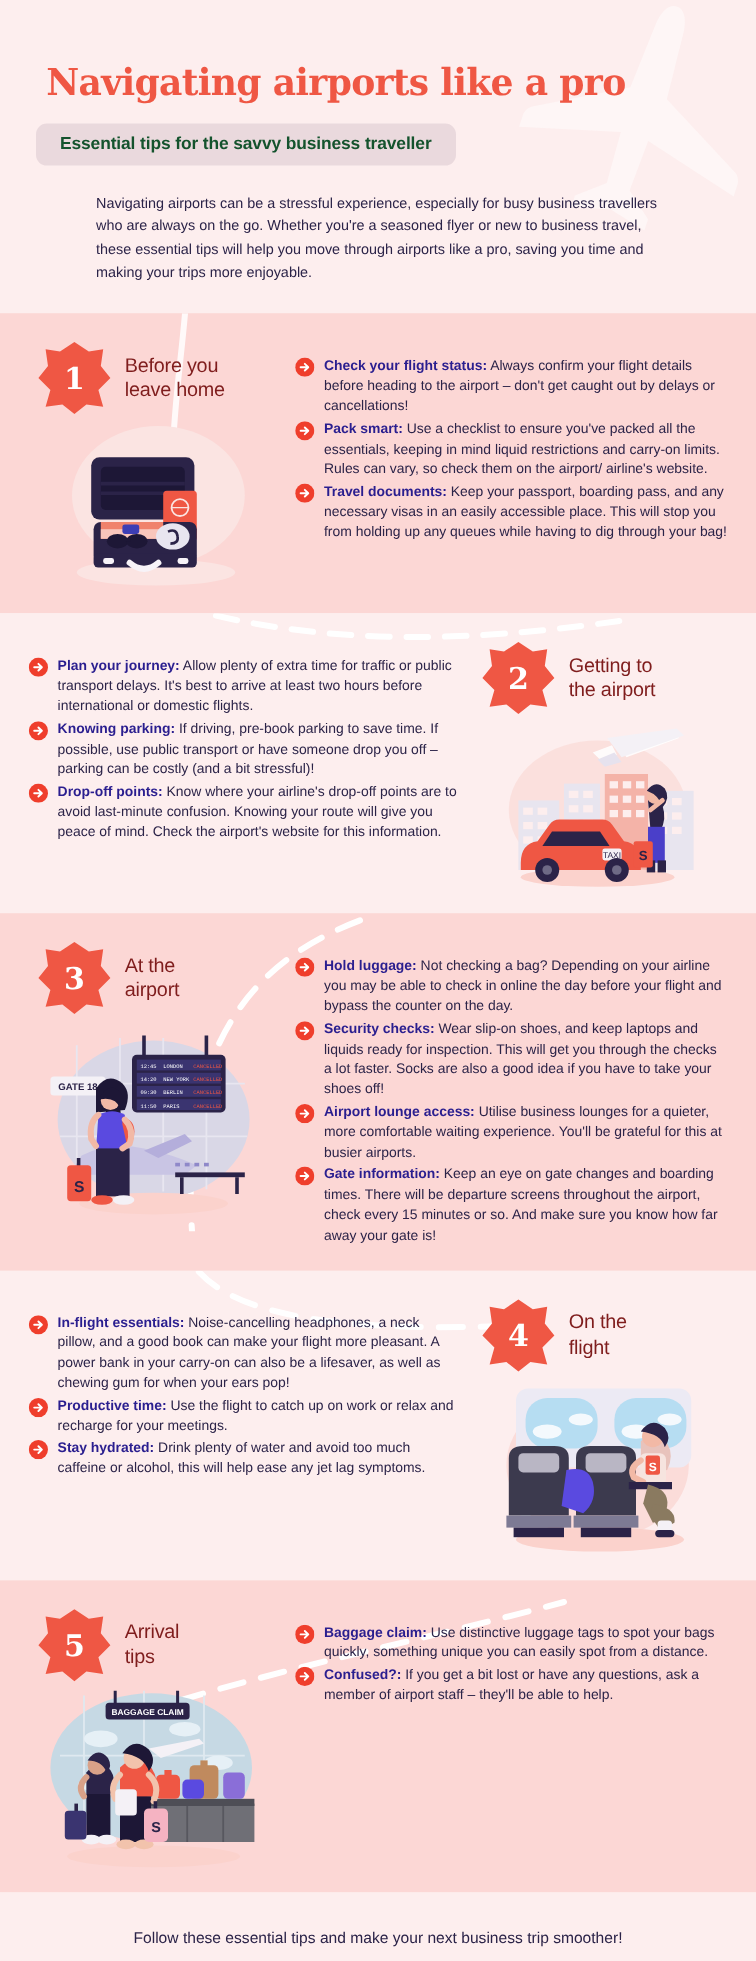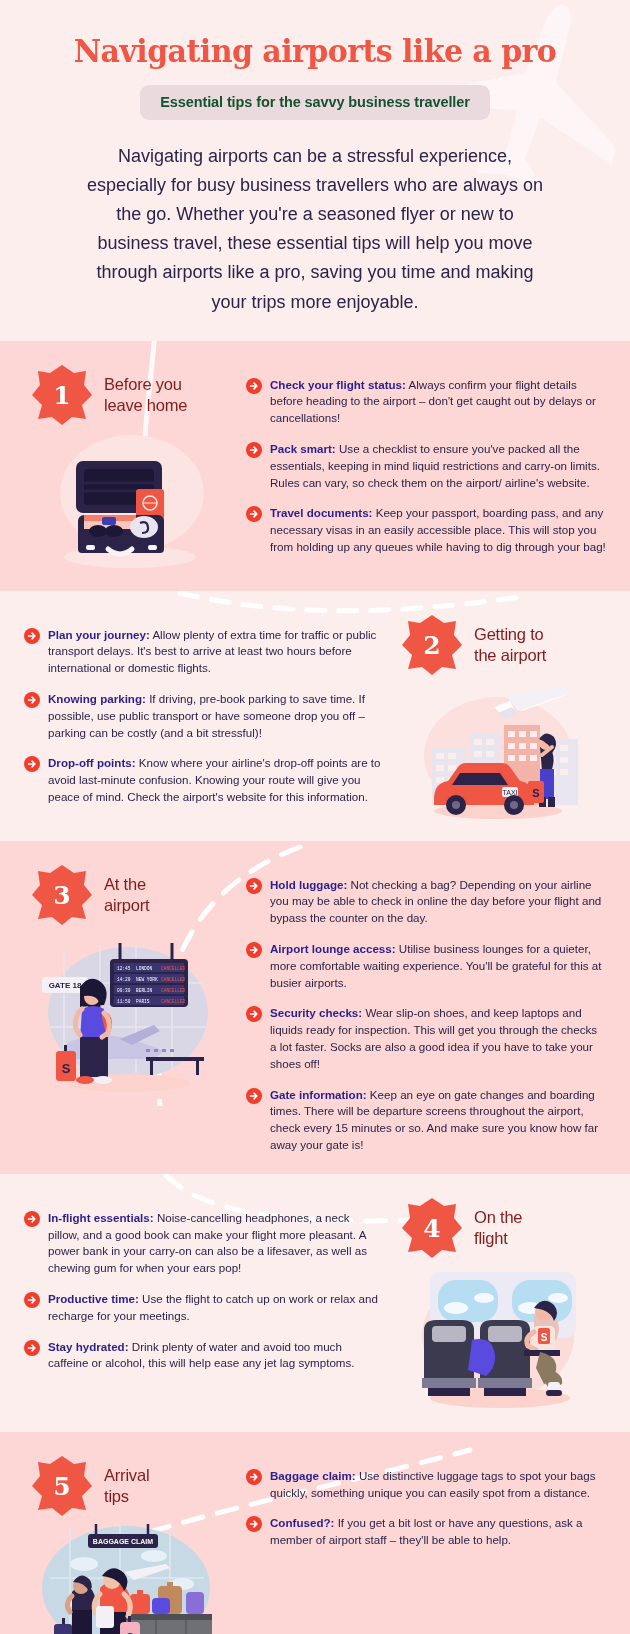--- a/index.html
+++ b/index.html
@@ -11,21 +11,21 @@
     width:630px;
     overflow-x:hidden;
   }
   .page { width:630px; position:relative; overflow:hidden; }
 
   
   .band-light { background:#fdeeee; position:relative; }
   .band-dark  { background:#fcd7d5; position:relative; }
 
   
-  .header { padding:34px 30px 24px; text-align:center; position:relative; overflow:hidden; }
+  .header { padding:52px 30px 24px; text-align:left; position:relative; overflow:hidden; }
   .header .plane-ghost {
     position:absolute; right:-30px; top:-20px;
     width:260px; height:260px; opacity:.55; pointer-events:none;
   }
   .title {
     font-family:"DejaVu Serif", serif;
     font-weight:bold;
     font-size:31px;
     letter-spacing:-0.6px;
     color:#ef5744;
@@ -41,21 +41,21 @@
     font-weight:bold;
     font-size:14.5px;
     padding:9px 20px 10px;
     border-radius:9px;
     position:relative; z-index:2;
     letter-spacing:-0.1px;
   }
   .intro {
     margin:22px auto 0;
     max-width:470px;
-    font-size:18px;
+    font-size:12px;
     line-height:1.62;
     color:#2b2348;
     position:relative; z-index:2;
   }
 
   
   .section { position:relative; overflow:hidden; }
   .section-inner { display:flex; padding:22px 24px 20px; gap:10px; align-items:flex-start; position:relative; z-index:3; }
   .section-inner.reverse { flex-direction:row-reverse; }
 
@@ -78,21 +78,21 @@
   }
   .step-title {
     color:#7f1d1d; font-weight:normal; font-size:16.5px; line-height:1.25;
     letter-spacing:-0.2px; white-space:pre-line;
   }
 
   .art { margin-top:4px; height:140px; position:relative; }
   .art svg { display:block; width:100%; height:100%; }
 
   
-  .tips { display:flex; flex-direction:column; gap:14px; }
+  .tips { display:flex; flex-direction:column; gap:2px; }
   .tip { display:flex; gap:8px; align-items:flex-start; }
   .tip-icon { flex:0 0 16px; width:16px; height:16px; margin-top:1px; }
   .tip-icon svg { display:block; width:16px; height:16px; }
   .tip-body { font-size:11.6px; line-height:1.45; color:#2b2348; }
   .tip-body .lead { color:#2a1e8f; font-weight:bold; }
 
   
   .outro { padding:28px 40px 30px; text-align:center; }
   .outro p { font-size:13px; line-height:1.5; color:#2b2348; }
 
@@ -401,30 +401,30 @@
               </span>
             <div class="tip-body"><span class="lead">Hold luggage:</span><span> Not checking a bag? Depending on your airline you may be able to check in online the day before your flight and bypass the counter on the day.</span></div>
           </div>
           <div class="tip">
             <span class="tip-icon">
                 <svg viewBox="0 0 16 16">
                   <circle cx="8" cy="8" r="8" fill="#ef3e2c"></circle>
                   <path d="M4.5 8h6M8 5.2L10.9 8 8 10.8" stroke="#fff" stroke-width="1.6" fill="none" stroke-linecap="round" stroke-linejoin="round"></path>
                 </svg>
               </span>
+            <div class="tip-body"><span class="lead">Security checks:</span><span> Wear slip-on shoes, and keep laptops and liquids ready for inspection. This will get you through the checks a lot faster. Socks are also a good idea if you have to take your shoes off!</span></div>
+          </div>
+          <div class="tip">
+            <span class="tip-icon">
+                <svg viewBox="0 0 16 16">
+                  <circle cx="8" cy="8" r="8" fill="#ef3e2c"></circle>
+                  <path d="M4.5 8h6M8 5.2L10.9 8 8 10.8" stroke="#fff" stroke-width="1.6" fill="none" stroke-linecap="round" stroke-linejoin="round"></path>
+                </svg>
+              </span>
             <div class="tip-body"><span class="lead">Airport lounge access:</span><span> Utilise business lounges for a quieter, more comfortable waiting experience. You'll be grateful for this at busier airports.</span></div>
-          </div>
-          <div class="tip">
-            <span class="tip-icon">
-                <svg viewBox="0 0 16 16">
-                  <circle cx="8" cy="8" r="8" fill="#ef3e2c"></circle>
-                  <path d="M4.5 8h6M8 5.2L10.9 8 8 10.8" stroke="#fff" stroke-width="1.6" fill="none" stroke-linecap="round" stroke-linejoin="round"></path>
-                </svg>
-              </span>
-            <div class="tip-body"><span class="lead">Security checks:</span><span> Wear slip-on shoes, and keep laptops and liquids ready for inspection. This will get you through the checks a lot faster. Socks are also a good idea if you have to take your shoes off!</span></div>
           </div>
           <div class="tip">
             <span class="tip-icon">
                 <svg viewBox="0 0 16 16">
                   <circle cx="8" cy="8" r="8" fill="#ef3e2c"></circle>
                   <path d="M4.5 8h6M8 5.2L10.9 8 8 10.8" stroke="#fff" stroke-width="1.6" fill="none" stroke-linecap="round" stroke-linejoin="round"></path>
                 </svg>
               </span>
             <div class="tip-body"><span class="lead">Gate information:</span><span> Keep an eye on gate changes and boarding times. There will be departure screens throughout the airport, check every 15 minutes or so. And make sure you know how far away your gate is!</span></div>
           </div>

